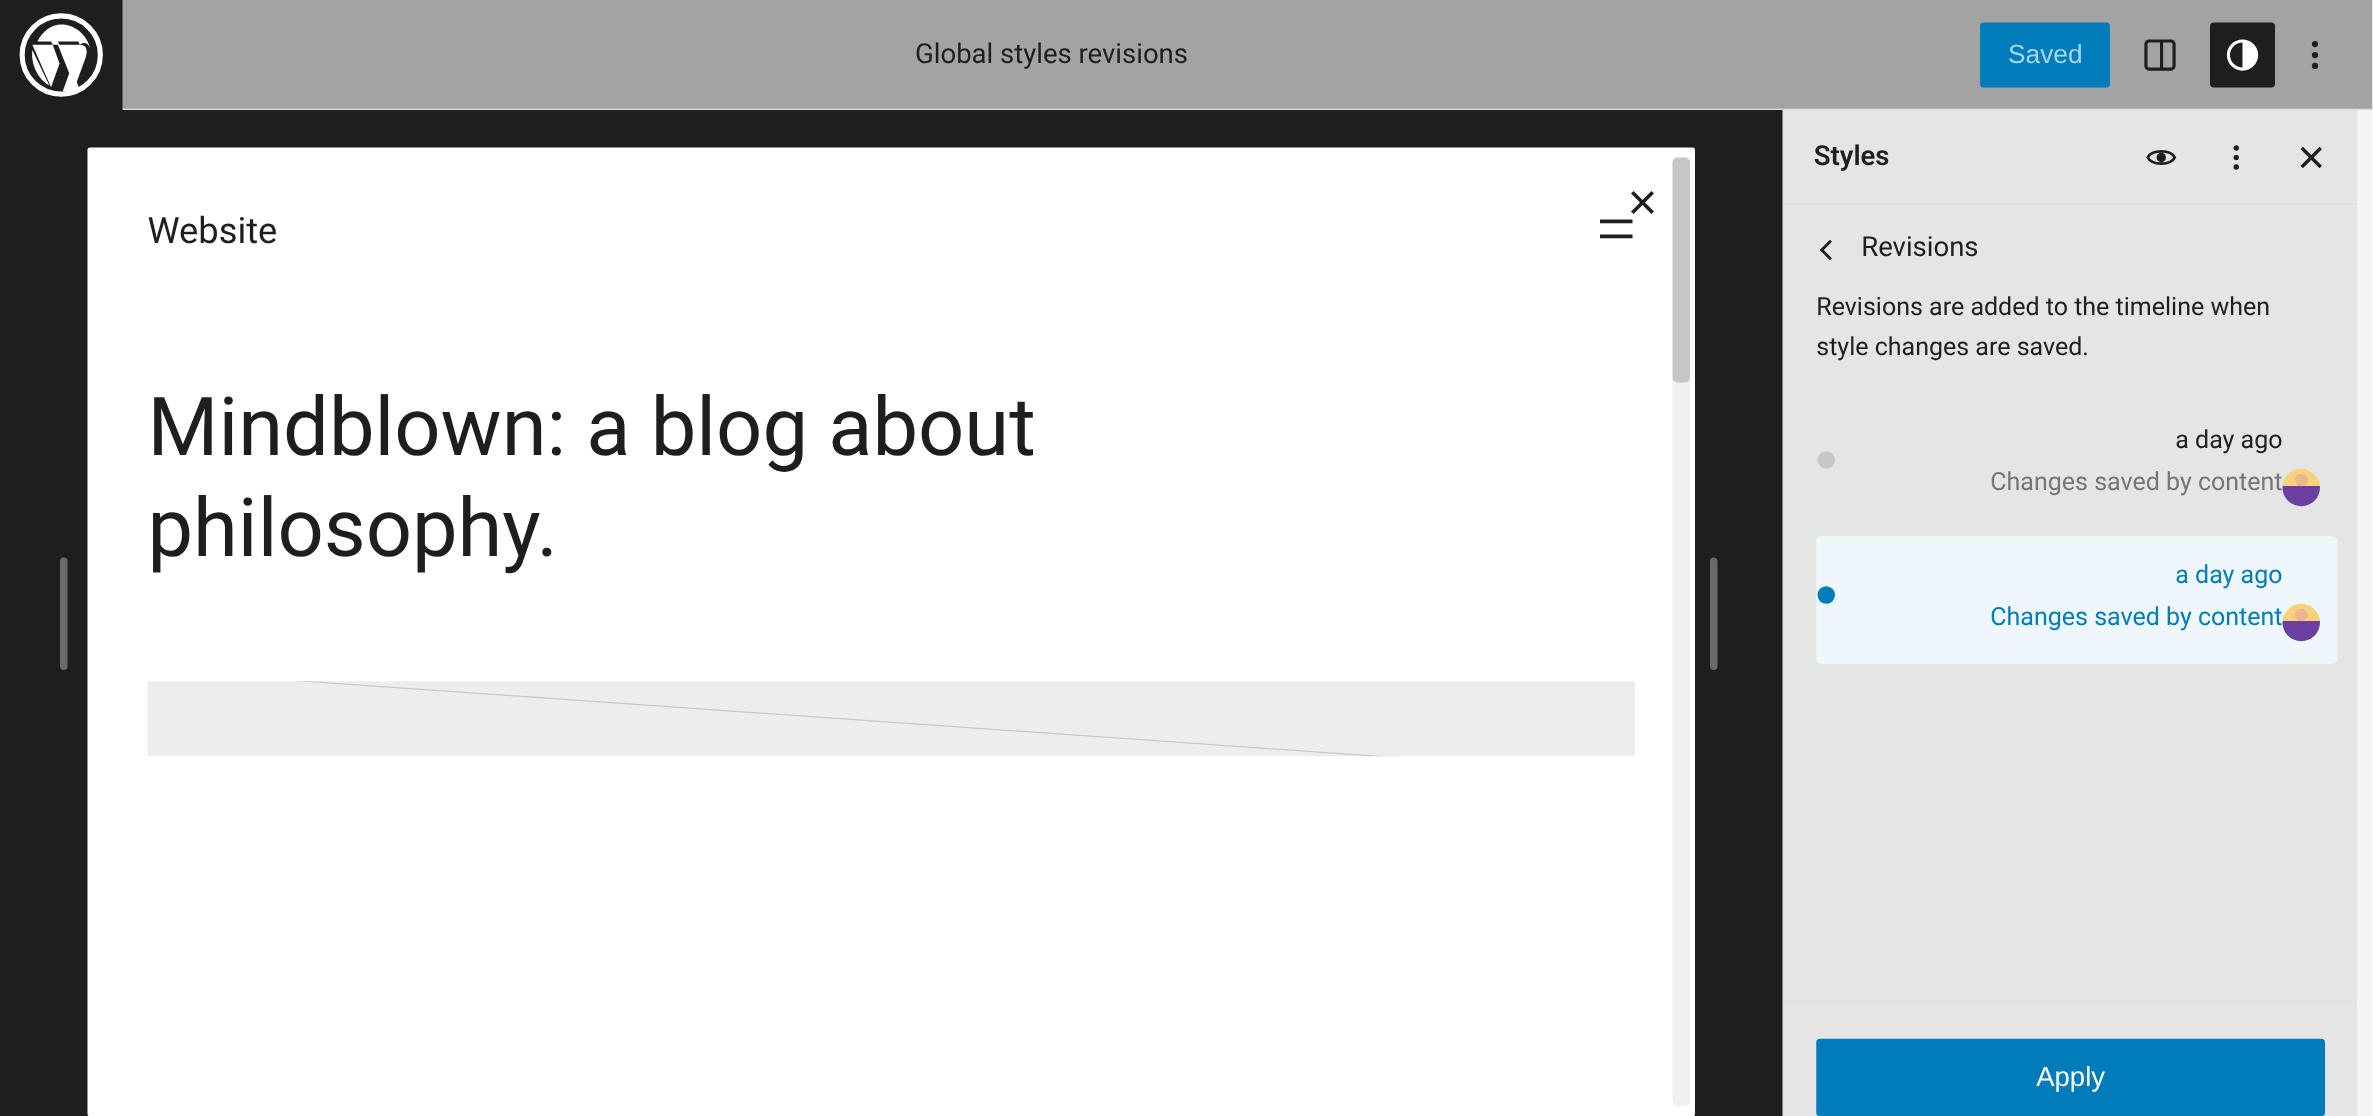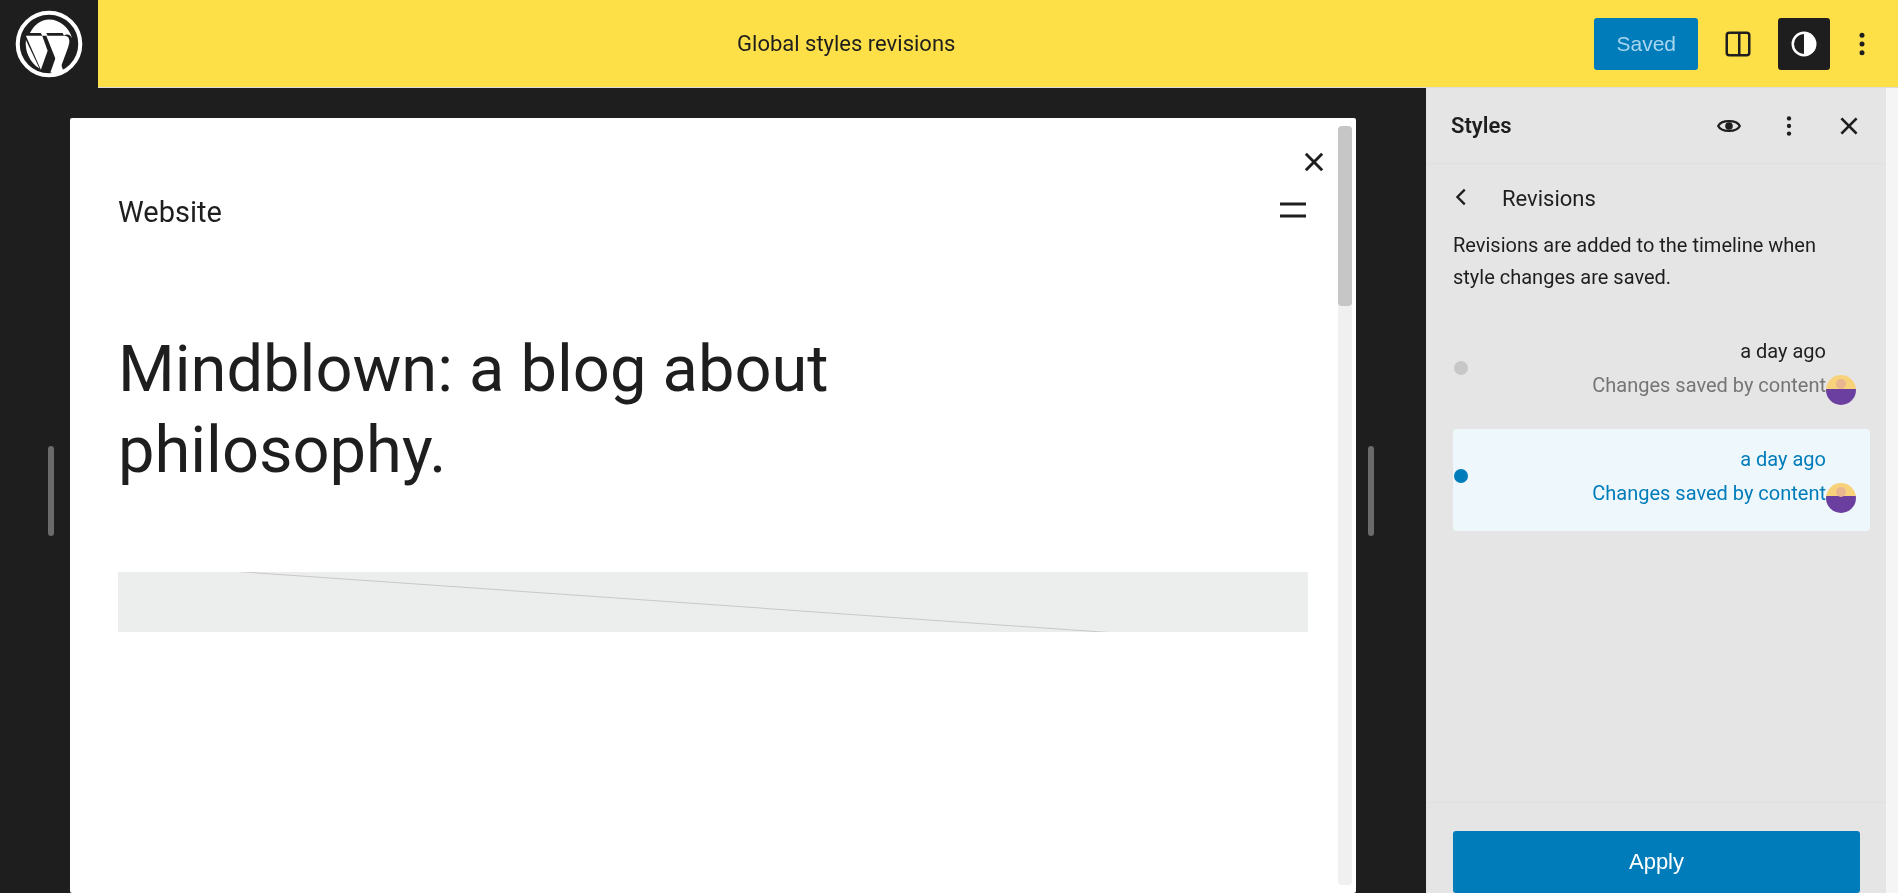--- a/index.html
+++ b/index.html
@@ -5,34 +5,34 @@
   * { box-sizing: border-box; margin: 0; padding: 0; }
   html, body { height: 100%; font-family: -apple-system, BlinkMacSystemFont, "Segoe UI", Roboto, sans-serif; color:#1e1e1e; }
   body { display:flex; flex-direction:column; }
 
   
   .top-header {
     height: 88px;
     display:flex;
     align-items:center;
     border-bottom:1px solid #ddd;
-    background:#fde047;
+    background:#a3a3a3;
   }
   .wp-logo-box {
     width:98px; height:88px;
     background:#1e1e1e;
     display:flex; align-items:center; justify-content:center;
   }
   .wp-logo-box svg { width:68px; height:68px; }
   .header-title-wrap {
     flex:1; display:flex; justify-content:center; align-items:center;
   }
   .header-title { font-size:22px; font-weight:400; color:#1e1e1e; }
   .header-right {
-    display:flex; align-items:center; gap:14px; padding-right:18px;
+    display:flex; align-items:center; gap:14px; padding-right:28px;
   }
   .saved-btn {
     background:#007cba; color:#a8d6ef;
     border:none; padding:14px 22px; font-size:21px; border-radius:3px;
     cursor:default;
   }
   .icon-btn {
     width:52px; height:52px;
     display:flex; align-items:center; justify-content:center;
     border-radius:3px; cursor:pointer;
@@ -48,21 +48,20 @@
     position:relative; padding:30px 70px 0 70px;
   }
   .preview-frame {
     background:#fff; width:100%; height:100%;
     position:relative; overflow:hidden;
     border-radius:2px;
   }
   .preview-header {
     display:flex; justify-content:space-between; align-items:center;
     padding:50px 48px 10px 48px;
-    margin-top:27px;
   }
   .site-title { font-size:29px; font-weight:400; }
   .menu-icon { cursor:pointer; }
   .hero-text {
     font-size:65px; line-height:1.25; font-weight:400;
     padding:90px 48px 40px 48px;
     max-width:900px;
   }
   .placeholder-box {
     margin:40px 48px 0 48px;
@@ -107,21 +106,21 @@
     padding:20px 24px; border-bottom:1px solid #e0e0e0;
     height:76px;
   }
   .sidebar-title { font-size:22px; font-weight:600; }
   .sidebar-top-icons { display:flex; align-items:center; gap:34px; }
   .sidebar-top-icons .sicon { cursor:pointer; display:flex; }
   .sidebar-top-icons svg{width:26px;height:26px;}
 
   .sidebar-body { flex:1; overflow:auto; padding:0 0 20px 0; }
   .rev-header {
-    display:flex; align-items:flex-start; gap:29px;
+    display:flex; align-items:flex-end; gap:16px;
     padding:22px 24px 14px 24px;
   }
   .rev-header .back{cursor:pointer;display:flex;}
   .rev-header .back svg{width:22px;height:22px;}
   .rev-header-title{ font-size:22px; font-weight:400; }
   .rev-desc {
     font-size:20px; color:#1e1e1e; line-height:1.6;
     padding:4px 26px 28px 26px;
   }
   .timeline {

